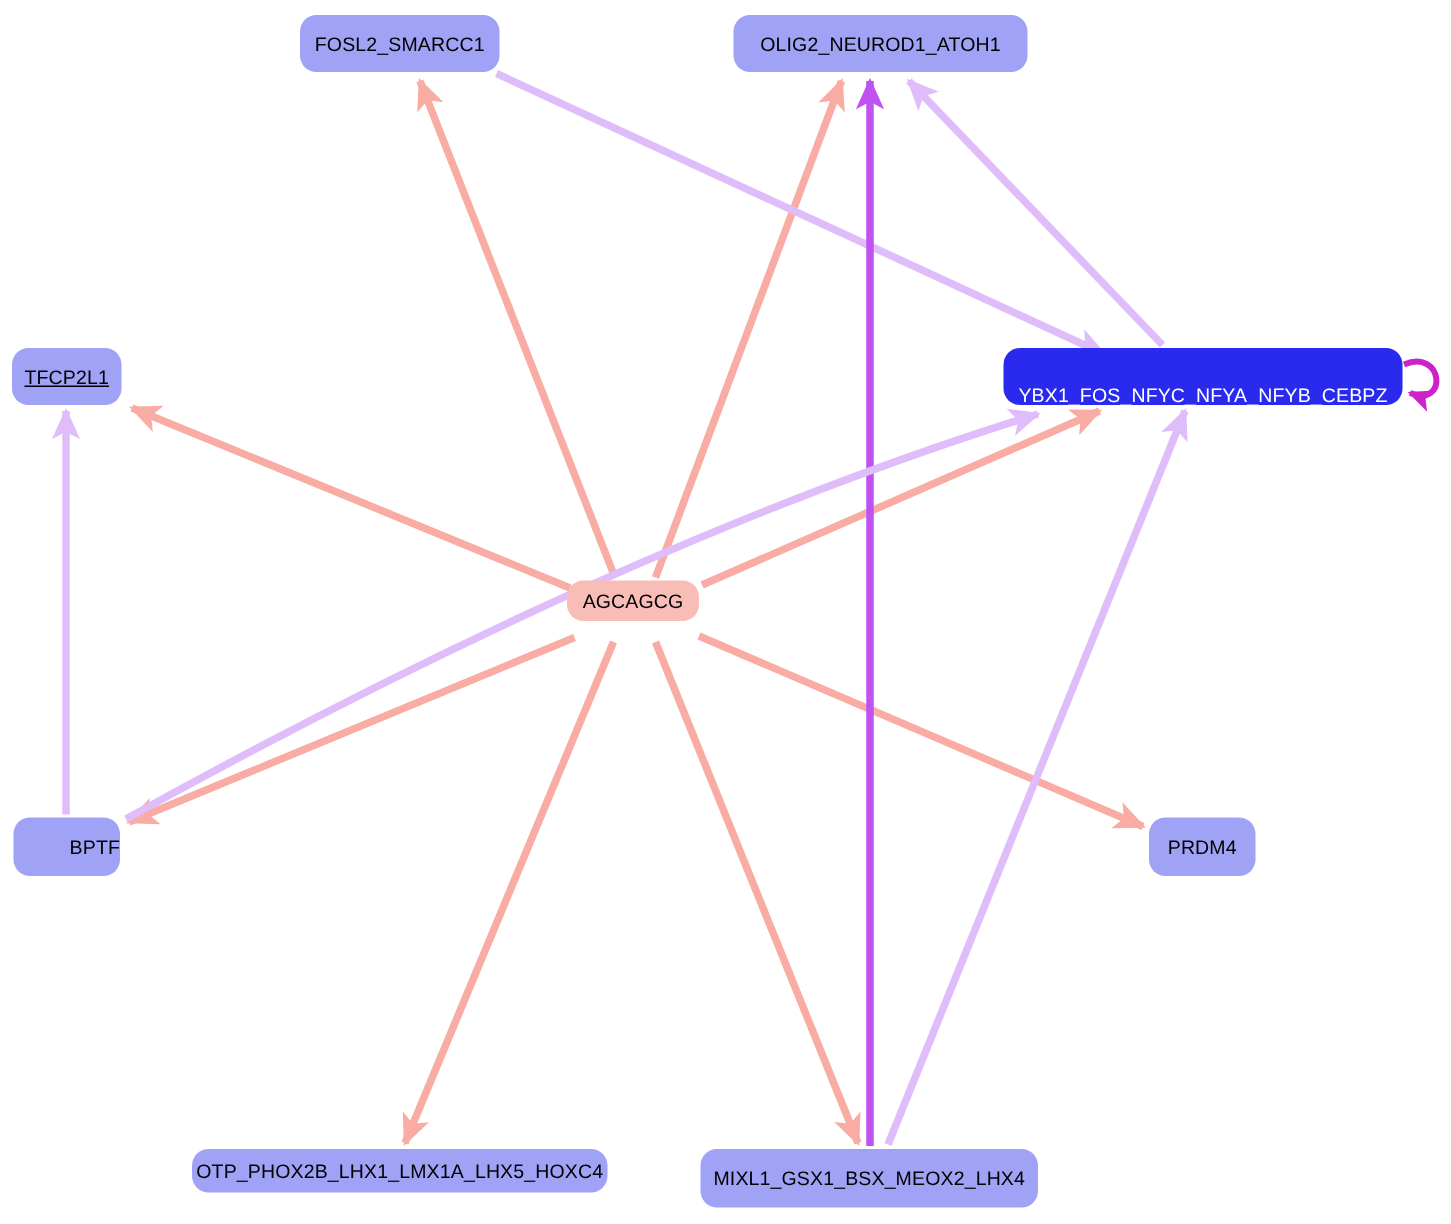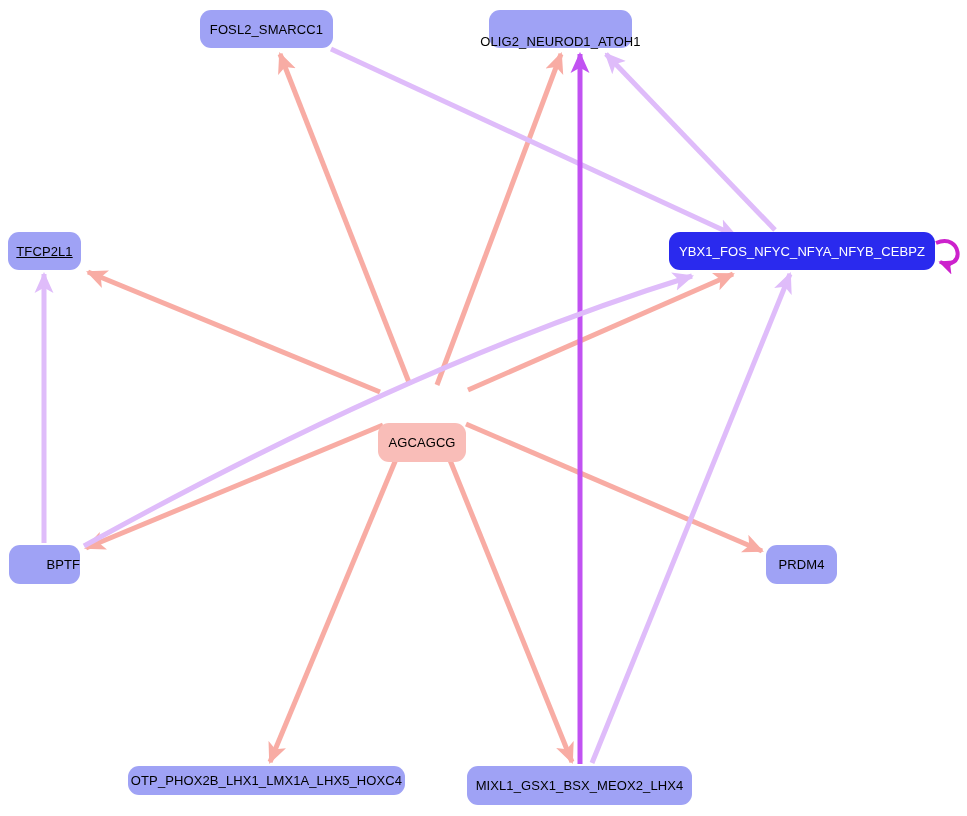--- a/index.html
+++ b/index.html
@@ -83,30 +83,30 @@
       <path d="M 592 763 L 790 274" stroke="#dfbcfa" stroke-width="5" fill="none" stroke-linecap="butt" marker-end="url(#arrow-1)"></path>
       <path d="M 84 546 Q 420 360 692 276" stroke="#dfbcfa" stroke-width="5" fill="none" stroke-linecap="butt" marker-end="url(#arrow-1)"></path>
       <path d="M 44 543 L 44 274" stroke="#dfbcfa" stroke-width="5" fill="none" stroke-linecap="butt" marker-end="url(#arrow-1)"></path>
       <path d="M 936 243 C 962 232 966 272 940 262" stroke="#cc22cc" stroke-width="4" fill="none" stroke-linecap="butt" marker-end="url(#arrow-3)"></path>
     </svg>
 
   <div id="node-layer">
       <div class="node" style="left: 200px; top: 10px; width: 133px; height: 38px;">
         <span>FOSL2_SMARCC1</span>
       </div>
-      <div class="node" style="left: 489px; top: 10px; width: 143px; height: 38px; align-items: flex-end;">
+      <div class="node" style="left: 489px; top: 10px; width: 196px; height: 38px;">
         <span>OLIG2_NEUROD1_ATOH1</span>
       </div>
-      <div class="node highlight" style="left: 669px; top: 232px; width: 266px; height: 38px;">
+      <div class="node highlight" style="left: 669px; top: 232px; width: 266px; height: 38px; align-items: flex-end;">
         <span>YBX1_FOS_NFYC_NFYA_NFYB_CEBPZ</span>
       </div>
       <div class="node" style="left: 8px; top: 232px; width: 73px; height: 38px; text-decoration: underline;">
         <span>TFCP2L1</span>
       </div>
-      <div class="node motif" style="left: 378px; top: 387px; width: 88px; height: 39px; margin-top: 36px;">
+      <div class="node motif" style="left: 378px; top: 387px; width: 88px; height: 27px;">
         <span>AGCAGCG</span>
       </div>
       <div class="node" style="left: 9px; top: 545px; width: 71px; height: 39px; justify-content: flex-end;">
         <span>BPTF</span>
       </div>
       <div class="node" style="left: 766px; top: 545px; width: 71px; height: 39px;">
         <span>PRDM4</span>
       </div>
       <div class="node" style="left: 128px; top: 766px; width: 277px; height: 29px;">
         <span>OTP_PHOX2B_LHX1_LMX1A_LHX5_HOXC4</span>

